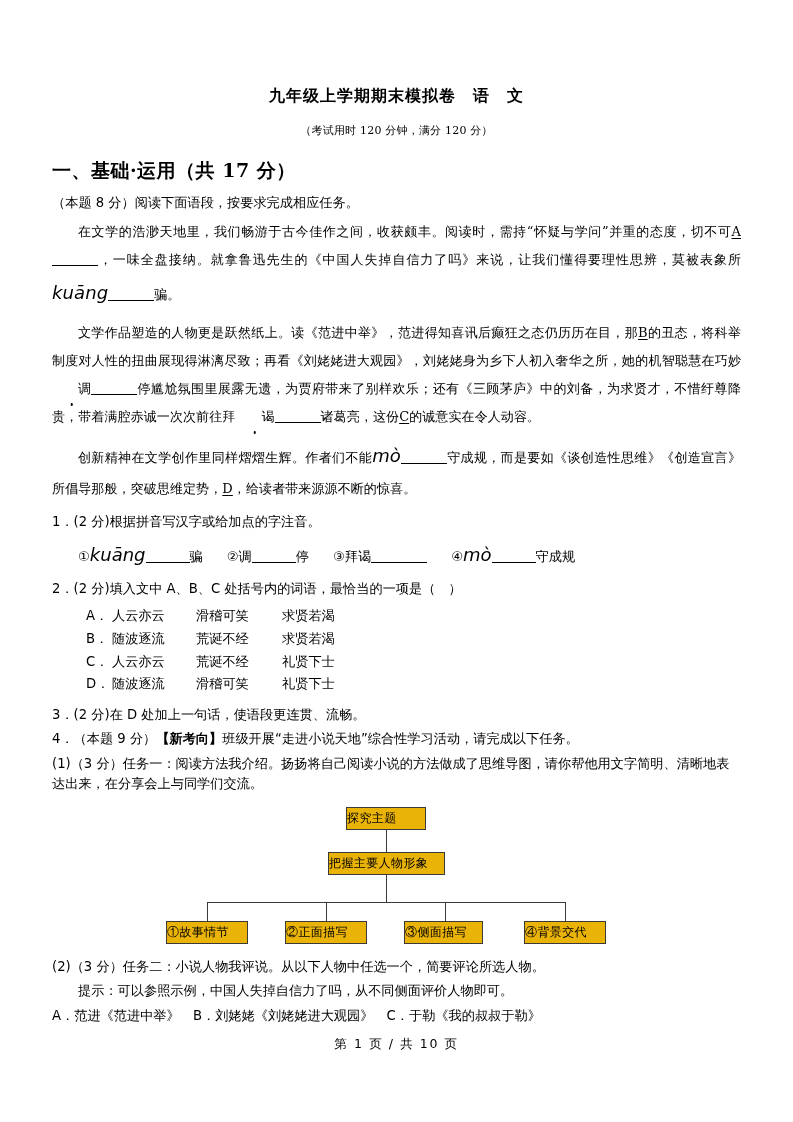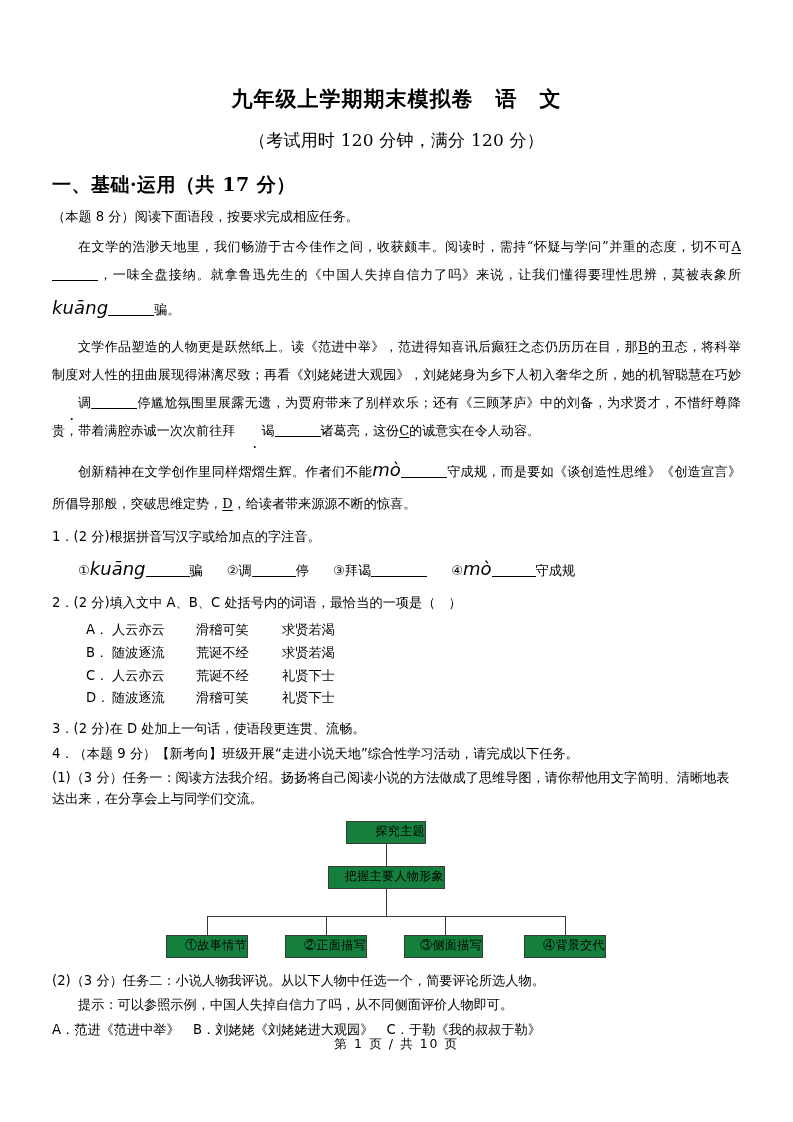--- a/index.html
+++ b/index.html
@@ -21,31 +21,31 @@
     width: 793px;
     height: 1122px;
     box-sizing: border-box;
     padding: 0 52px;
   }
 
   
   .doc-title {
     text-align: center;
     font-family: "DejaVu Sans", "Liberation Sans", sans-serif;
-    font-size: 21px;
+    font-size: 16px;
     font-weight: bold;
     letter-spacing: 1px;
     margin: 0;
     padding-top: 86px;
     line-height: 1.25;
   }
   .doc-subtitle {
     text-align: center;
     font-family: "DejaVu Serif", "Liberation Serif", serif;
-    font-size: 17px;
+    font-size: 11px;
     margin: 0;
     padding-top: 17px;
     letter-spacing: 0.2px;
   }
 
   
   .section-heading {
     font-family: "DejaVu Serif", "Liberation Serif", serif;
     font-size: 19px;
     font-weight: bold;
@@ -140,38 +140,38 @@
   .option-row {
     line-height: 1.72;
     white-space: nowrap;
   }
   .option-row .lab { display: inline-block; width: 26px; }
   .option-row .c1 { display: inline-block; width: 84px; }
   .option-row .c2 { display: inline-block; width: 86px; }
   .option-row .c3 { display: inline-block; }
 
   
-  .tag-bold { font-weight: normal; }
+  .tag-bold { font-weight: bold; }
 
   
   .chart-wrap {
     position: relative;
     height: 150px;
     margin-top: 8px;
   }
   .node {
     position: absolute;
     box-sizing: border-box;
     border: 1px solid #3a3a3a;
-    background: #15803d;
-    font-family: Liberation Mono, monospace;
+    background: #eab308;
+    font-family: Liberation Sans, sans-serif;
     font-size: 12px;
     line-height: 21px;
     height: 23px;
-    text-align: right;
+    text-align: left;
     white-space: nowrap;
     letter-spacing: 0.4px;
   }
   .conn {
     position: absolute;
     background: #3a3a3a;
   }
   .conn.v { width: 1px; }
   .conn.h { height: 1px; }
 

